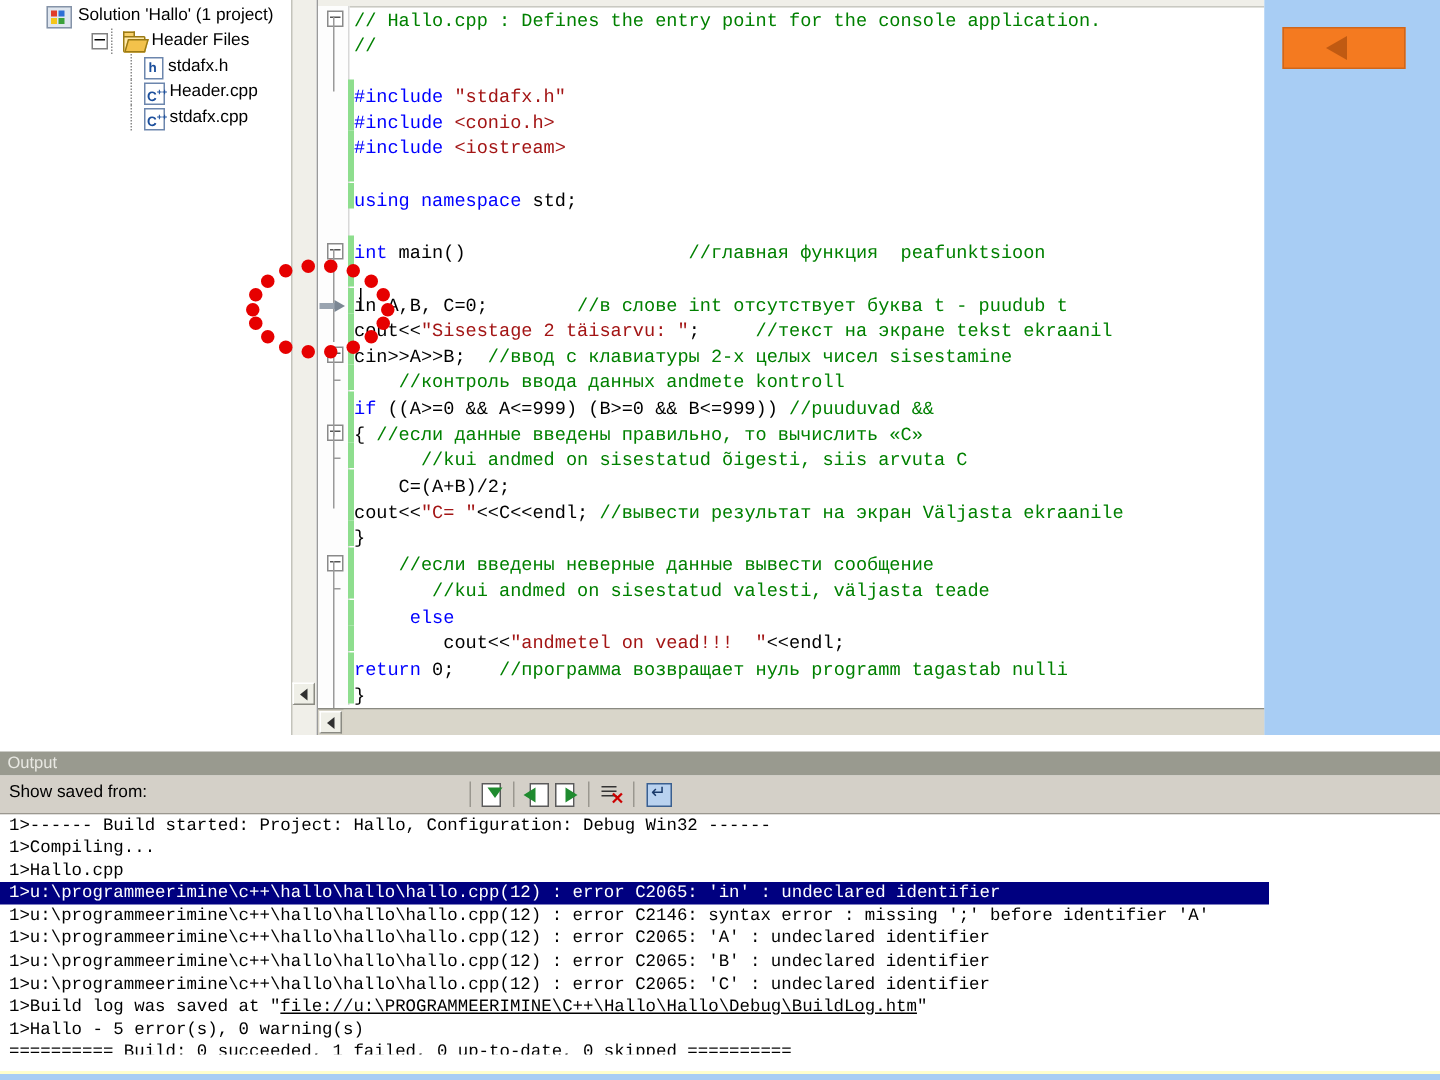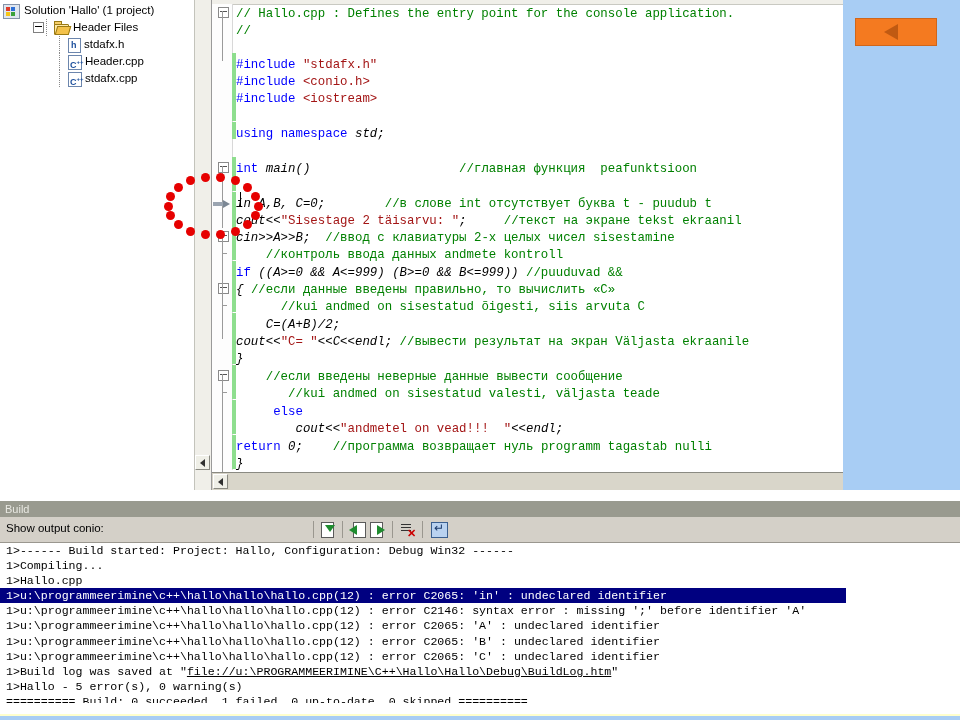--- a/index.html
+++ b/index.html
@@ -8,21 +8,21 @@
     font-family:"Liberation Sans", sans-serif;
     background:#a8cdf4;
     position:relative;
   }
   
   #solution-explorer{
     position:absolute;left:0;top:0;width:211px;height:490px;
     background:#ffffff;border-right:1px solid #9a9a9a;
     overflow:hidden;
   }
-  .tree{padding:2px 0 0 3px;font-size:11.5px;color:#000;}
+  .tree{padding:2px 0 0 3px;font-size:11.5px;color:#000;margin-left:28px;}
   .trow{display:flex;align-items:center;height:17px;white-space:nowrap;}
   .ind{display:inline-block;}
   .tlabel{margin-left:3px;font-family:"Liberation Sans", sans-serif;font-size:11.5px;line-height:17px;}
   .bold{font-weight:bold;}
   .expander{
     width:9px;height:9px;border:1px solid #808080;background:#fff;
     display:inline-block;position:relative;margin-right:2px;flex:0 0 auto;
   }
   .expander:before{
     content:"";position:absolute;left:1px;right:1px;top:3px;height:1px;background:#000;
@@ -87,21 +87,21 @@
   .codearea{
     position:absolute;left:24px;top:4px;right:0;bottom:0;
     font-family:"Liberation Mono","DejaVu Sans Mono",monospace;
     font-size:12.4px;line-height:17px;white-space:pre;
   }
   .cl{height:17px;white-space:pre;}
   .cmt{color:#008000;}
   .kw{color:#0000ff;}
   .str{color:#a31515;}
   .pre{color:#0000ff;}
-  .txt{color:#000000;font-style:italic;}
+  .txt{color:#000000;}
 
   .fold{
     position:absolute;width:9px;height:9px;border:1px solid #8a8a8a;background:#fff;
     font-size:8px;line-height:7px;text-align:center;color:#333;
     font-family:"Liberation Sans",sans-serif;
   }
   .fold:before{content:"";position:absolute;left:1px;right:1px;top:3px;height:1px;background:#555;}
   .foldline{position:absolute;width:1px;background:#9a9a9a;}
   .foldtick{position:absolute;height:1px;background:#9a9a9a;width:5px;}
 
@@ -300,24 +300,24 @@
     </div>
   </div>
 </div>
 
 <div id="right-pane"></div>
 <div id="nav-back-button">
   <div class="tri"></div>
 </div>
 
 <div id="output-pane">
-  <div id="output-title">Build</div>
+  <div id="output-title">Output</div>
 
   <div id="output-toolbar">
-    <div class="lbl">Show output conio:</div>
+    <div class="lbl">Show saved from:</div>
     <div class="tb-sep" style="left:313px;"></div>
     <div class="tb-btn" style="left:318px;">
       <div class="doc-ico"></div>
       <div class="grn-arrow-d"></div>
     </div>
     <div class="tb-sep" style="left:342px;"></div>
     <div class="tb-btn" style="left:347px;">
       <div class="doc-ico" style="left:6px;"></div>
       <div class="grn-arrow-l"></div>
     </div>

